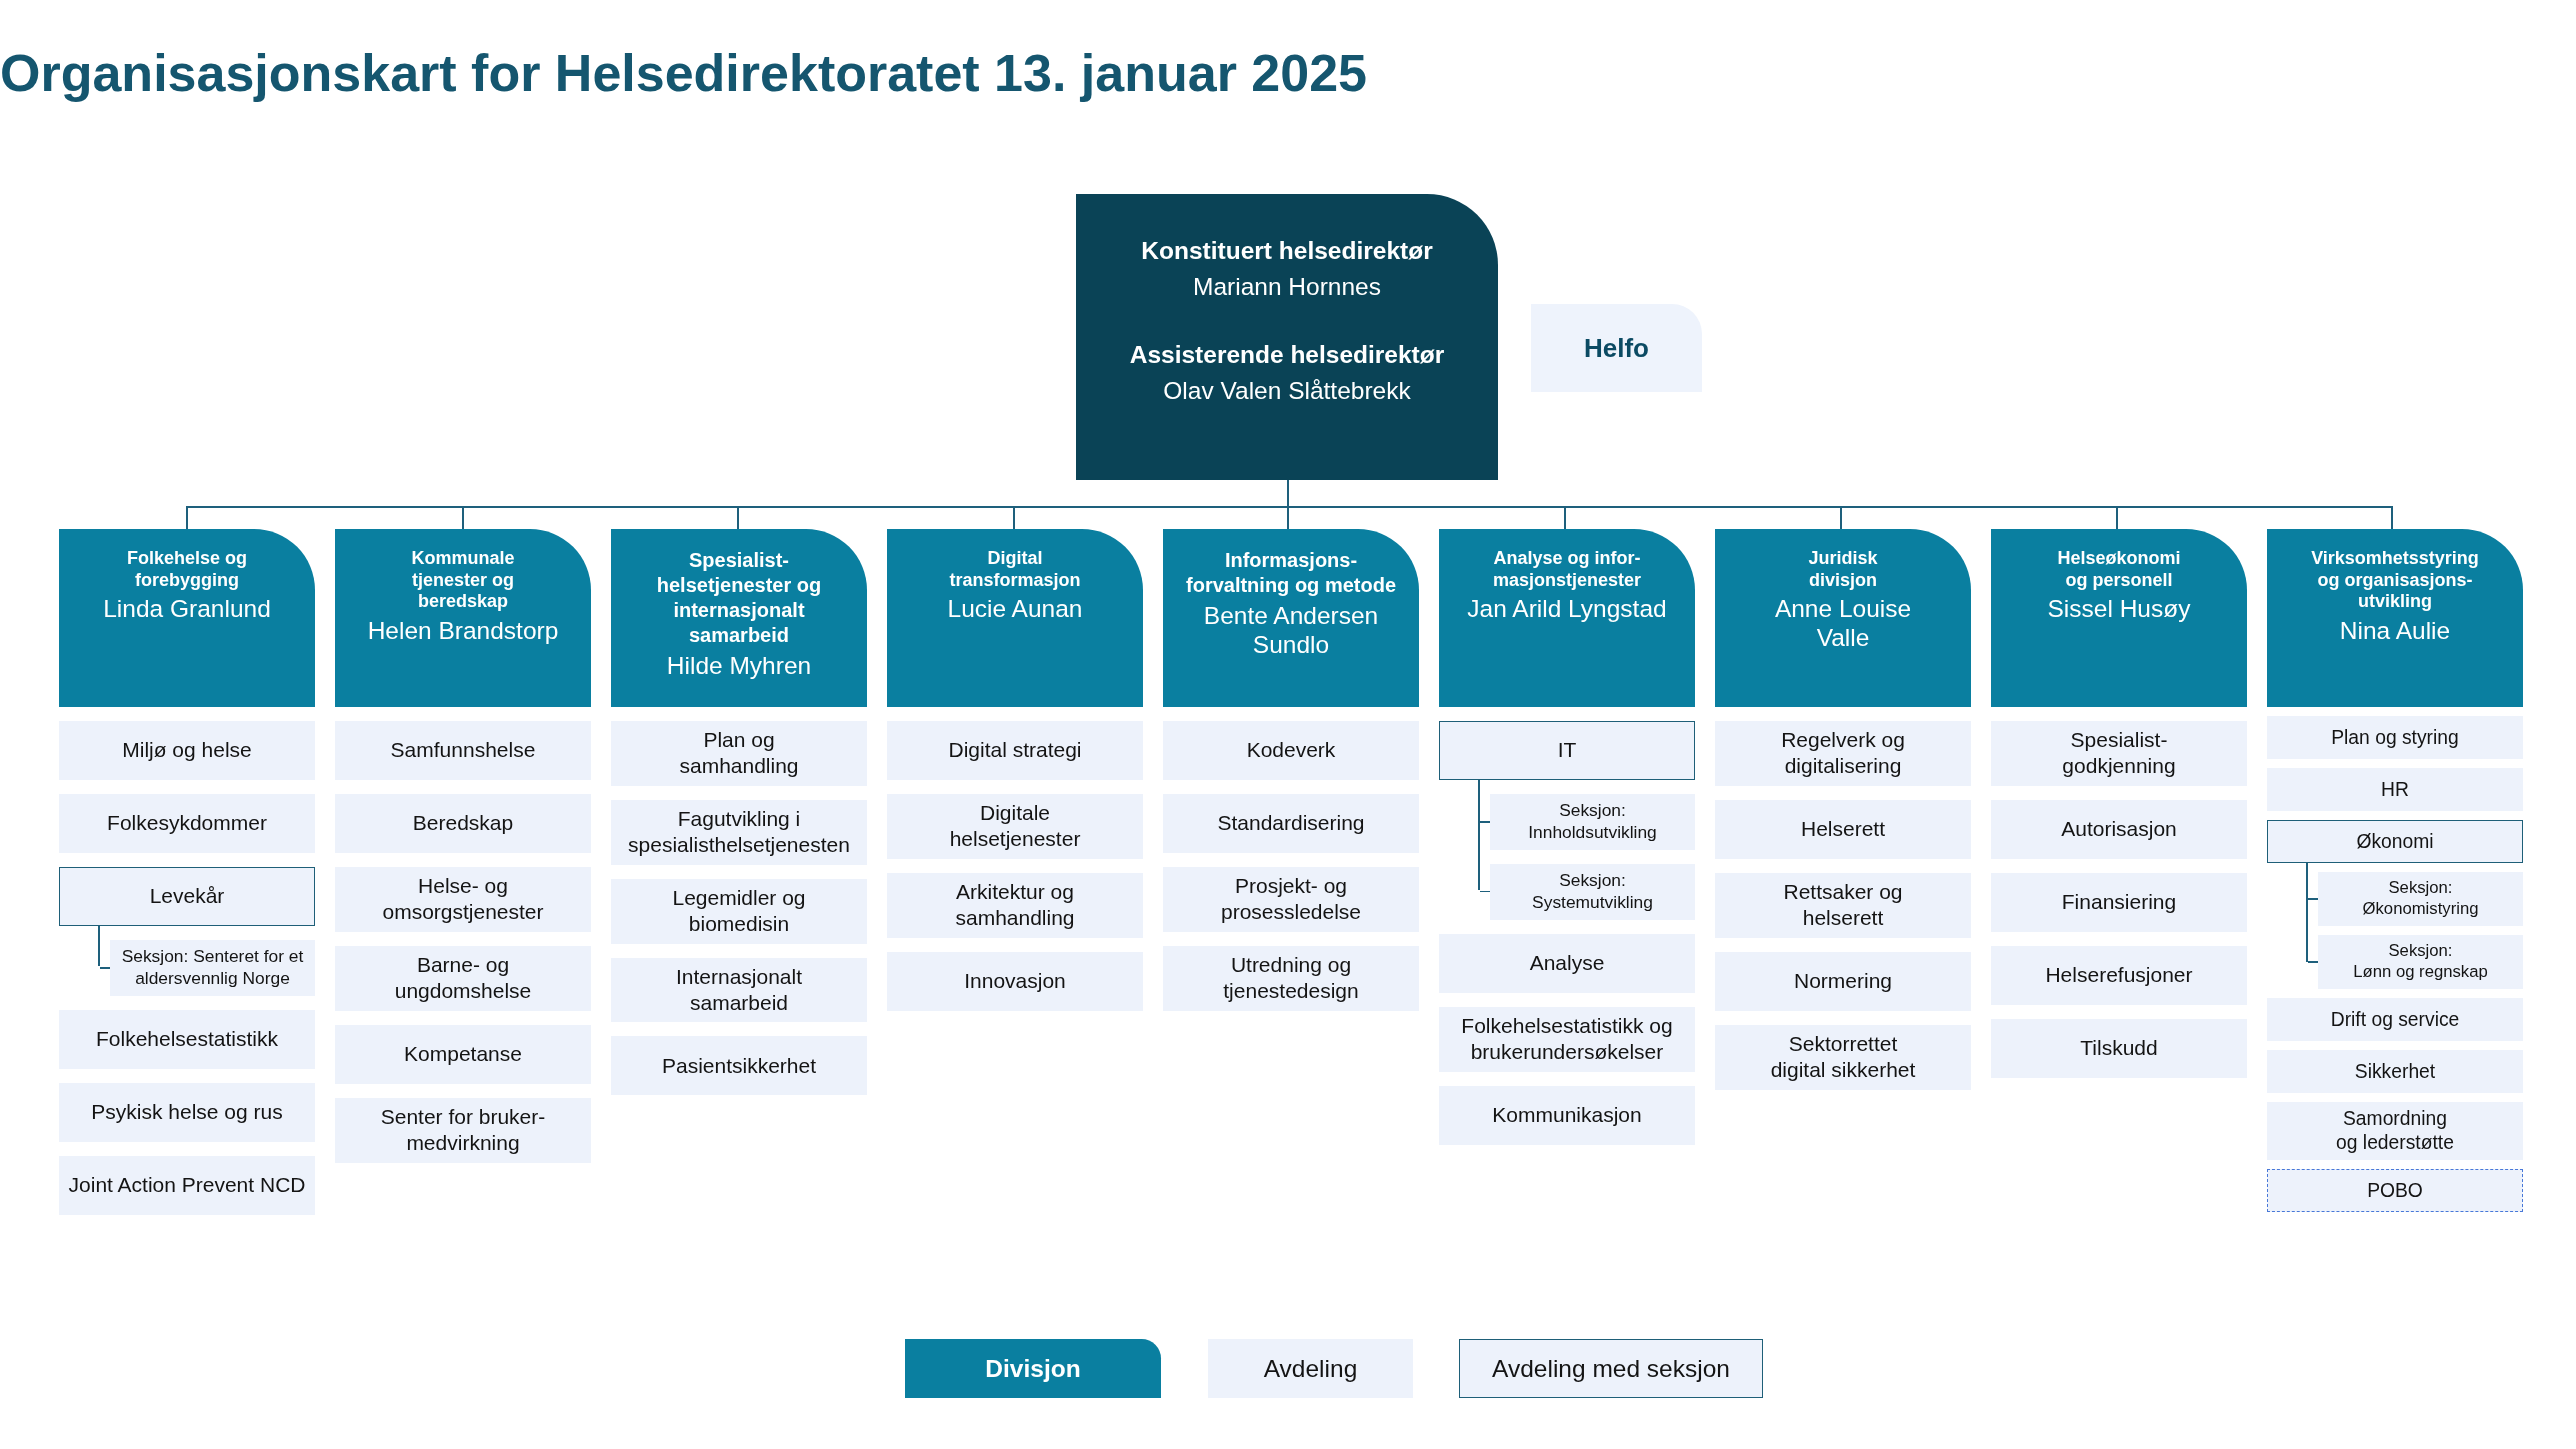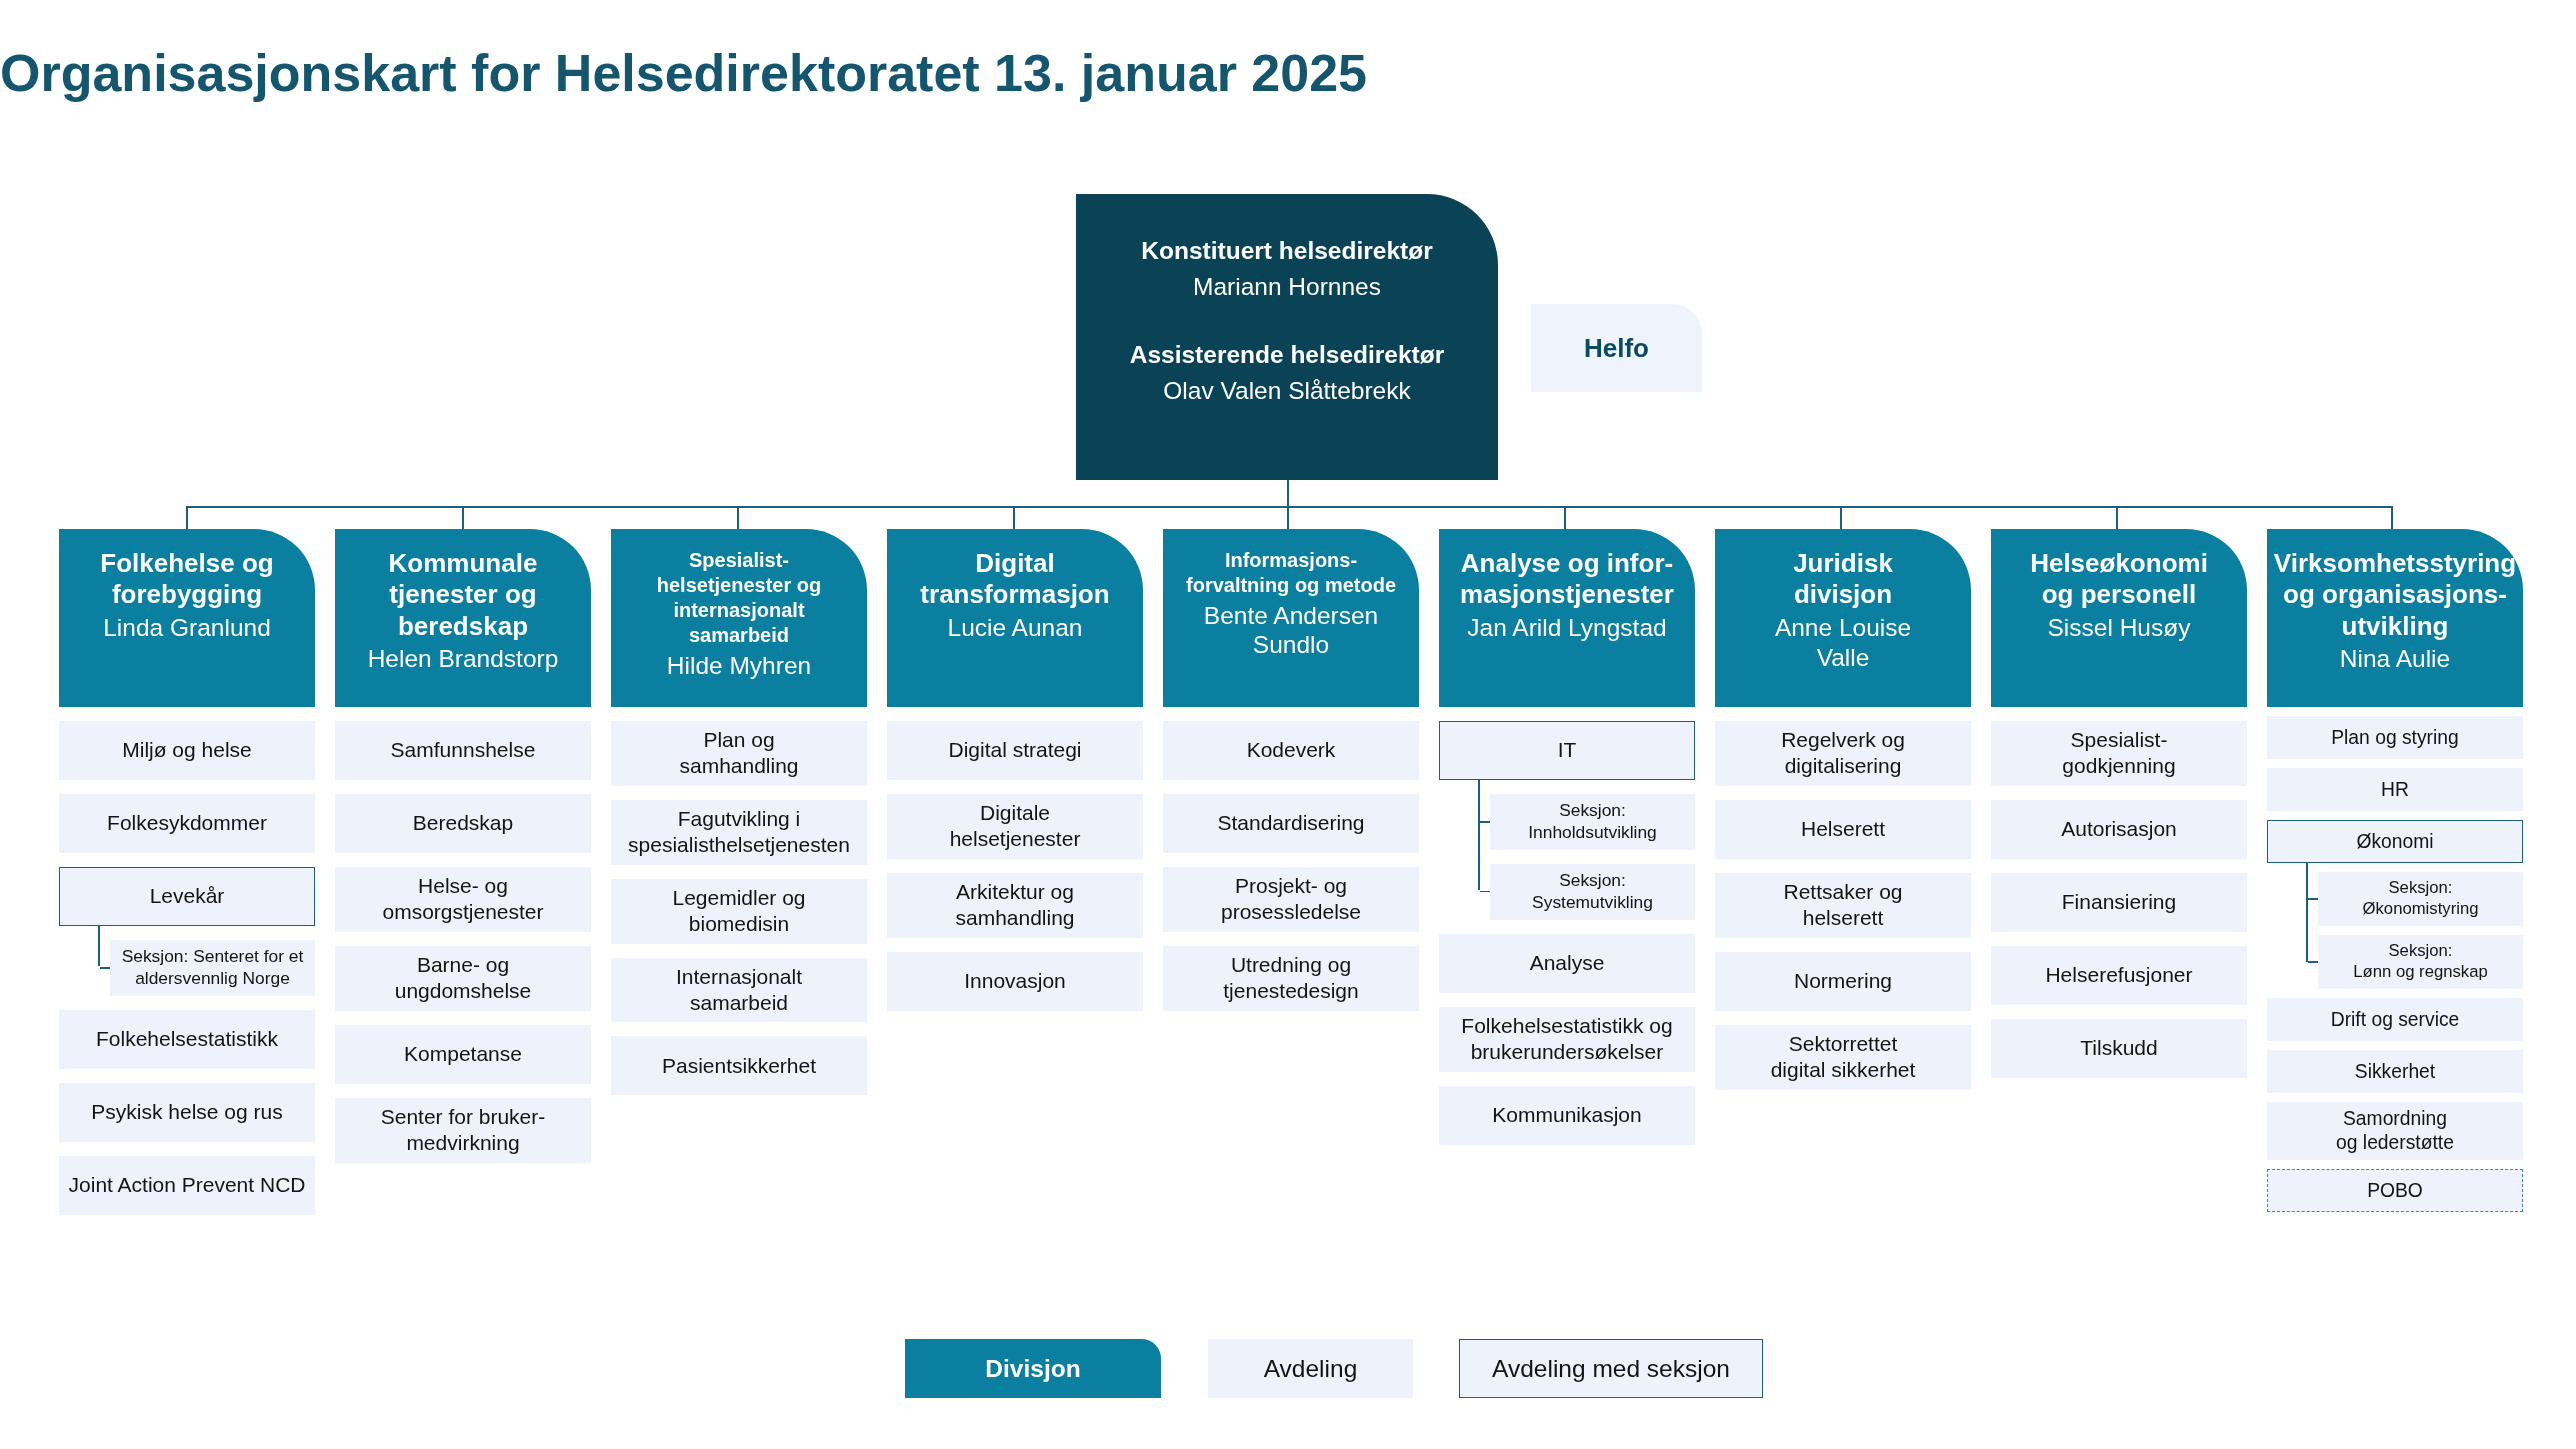--- a/index.html
+++ b/index.html
@@ -32,21 +32,21 @@
   }
   
   .connector{position:absolute;background:#1e607c;}
   
   #columns{position:absolute;left:59px;top:529px;display:flex;gap:20px;}
   .column{width:256px;flex:0 0 auto;}
   .header{
     height:178px;box-sizing:border-box;background:#0a7fa0;color:#fff;
     border-radius:0 61px 0 0;text-align:center;padding:19.3px 6.4px 0;
   }
-  .h-title{font-weight:bold;font-size:26px;line-height:1.2;white-space:pre-line;}
+  .h-title{font-weight:bold;font-size:18px;line-height:1.2;white-space:pre-line;}
   .h-title.small{font-size:20px;line-height:1.25;}
   .h-leader{font-size:24.5px;line-height:1.2;margin-top:2.6px;white-space:pre-line;}
   .units{display:block;}
   .unit{
     margin-top:14px;background:#edf2fb;min-height:59px;box-sizing:border-box;
     display:flex;align-items:center;justify-content:center;text-align:center;
     padding:6.4px 7.7px;font-size:21px;line-height:1.24;color:#141414;
     white-space:pre-line;overflow-wrap:break-word;
   }
   .unit.bordered{border:1.9px solid #1e5f78;}

